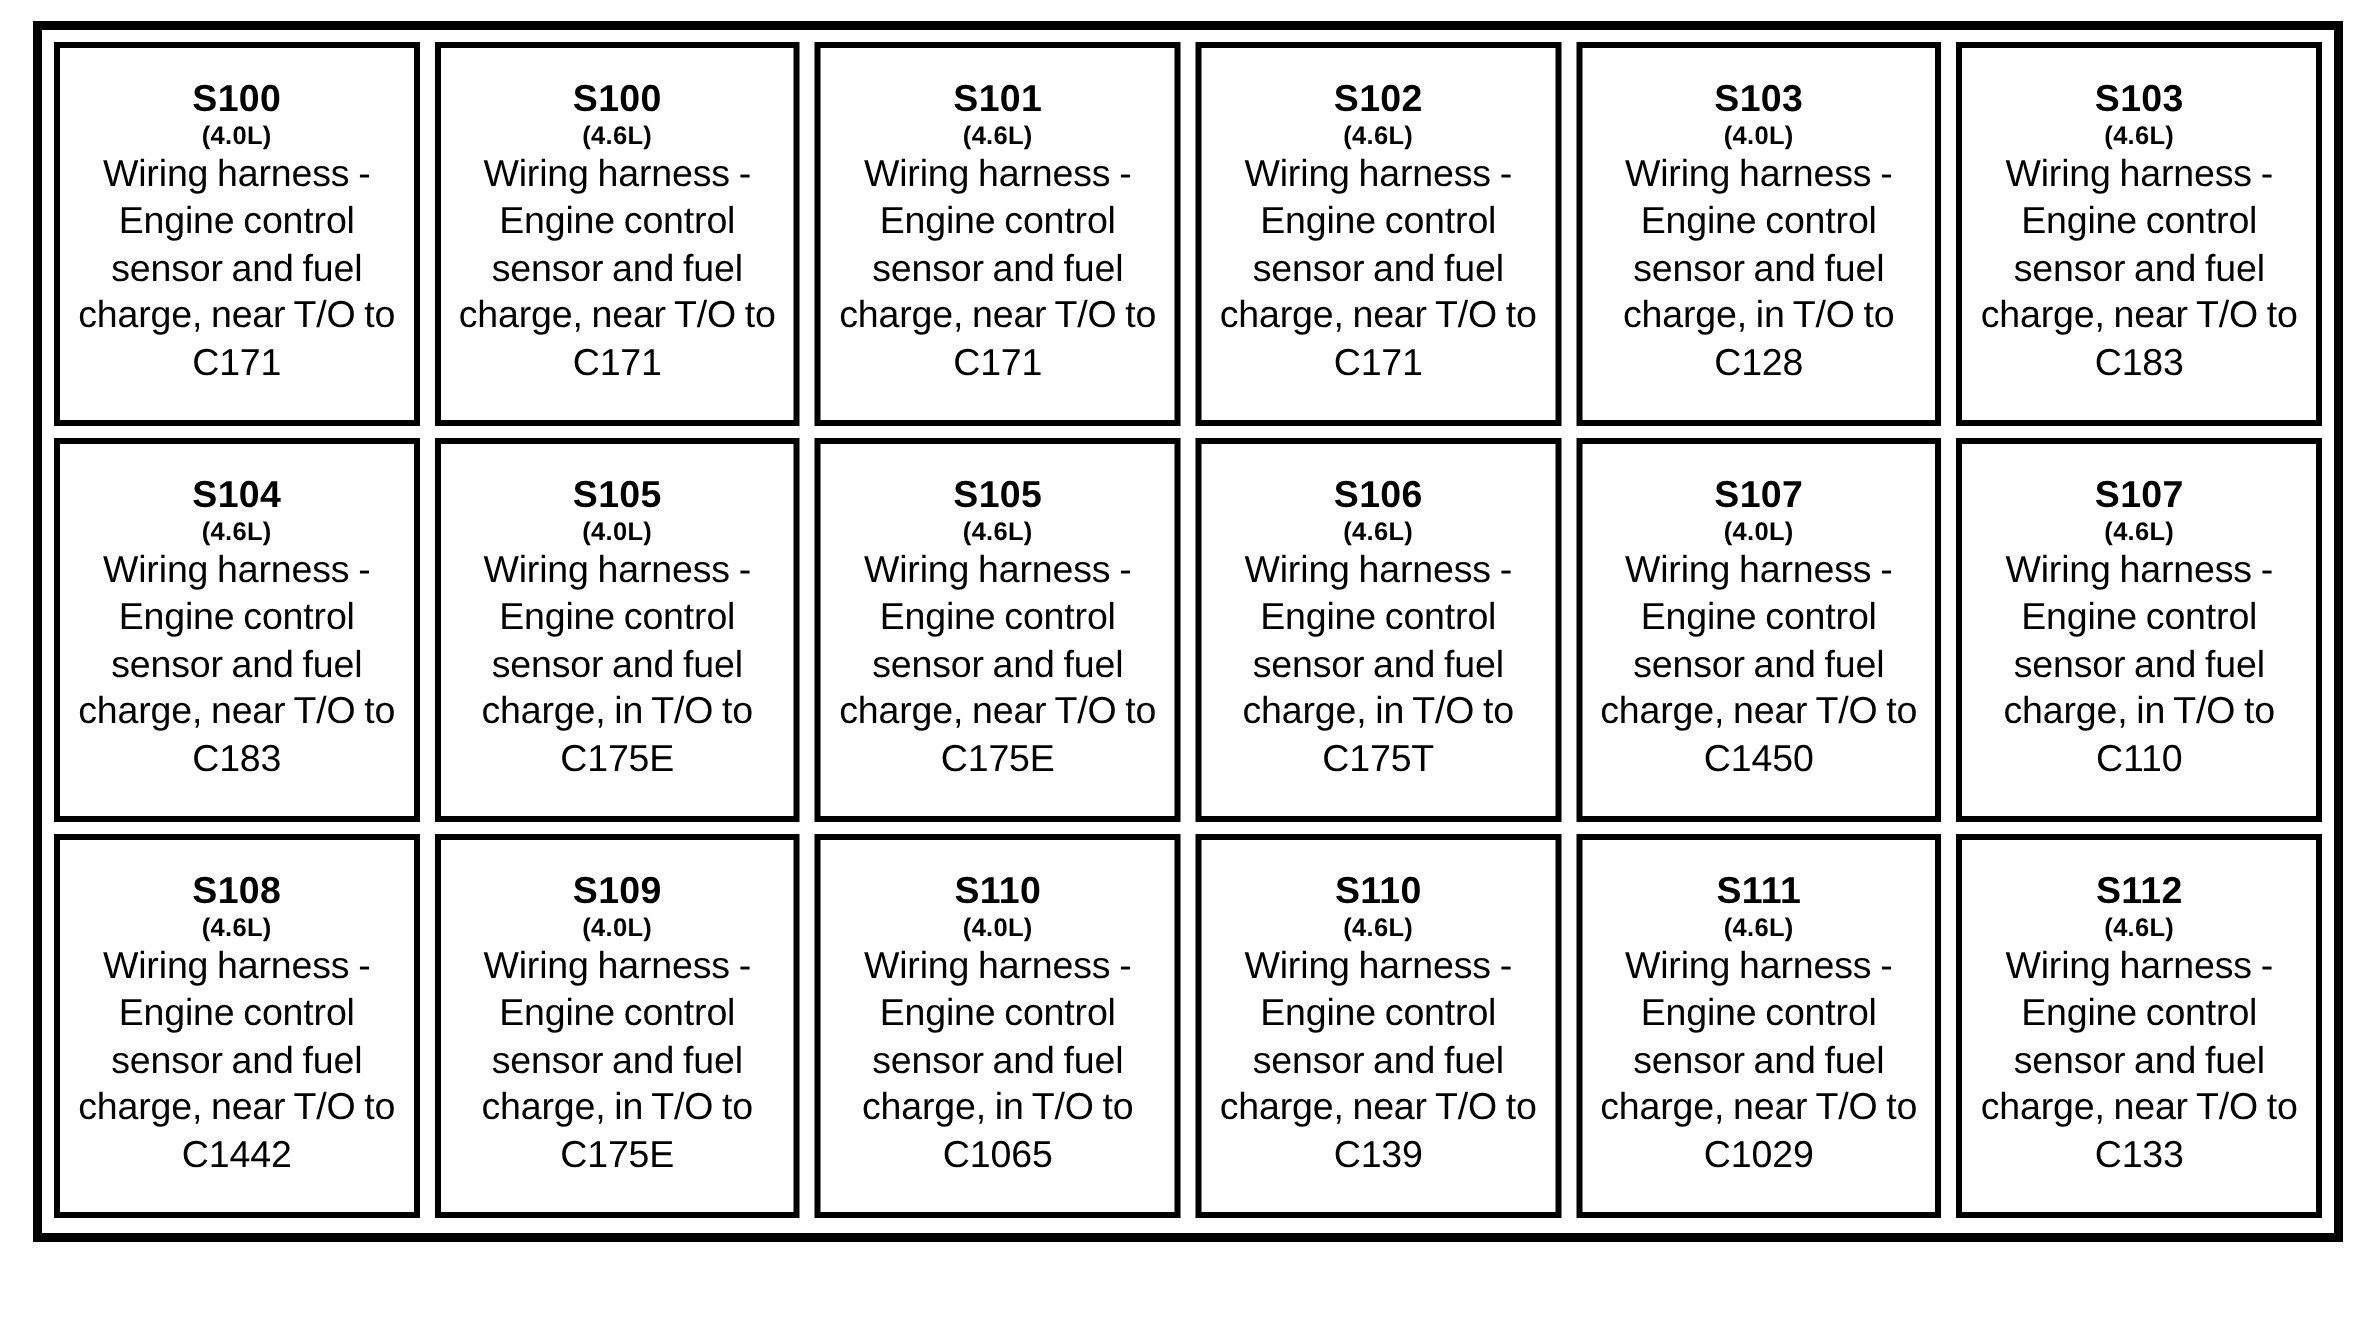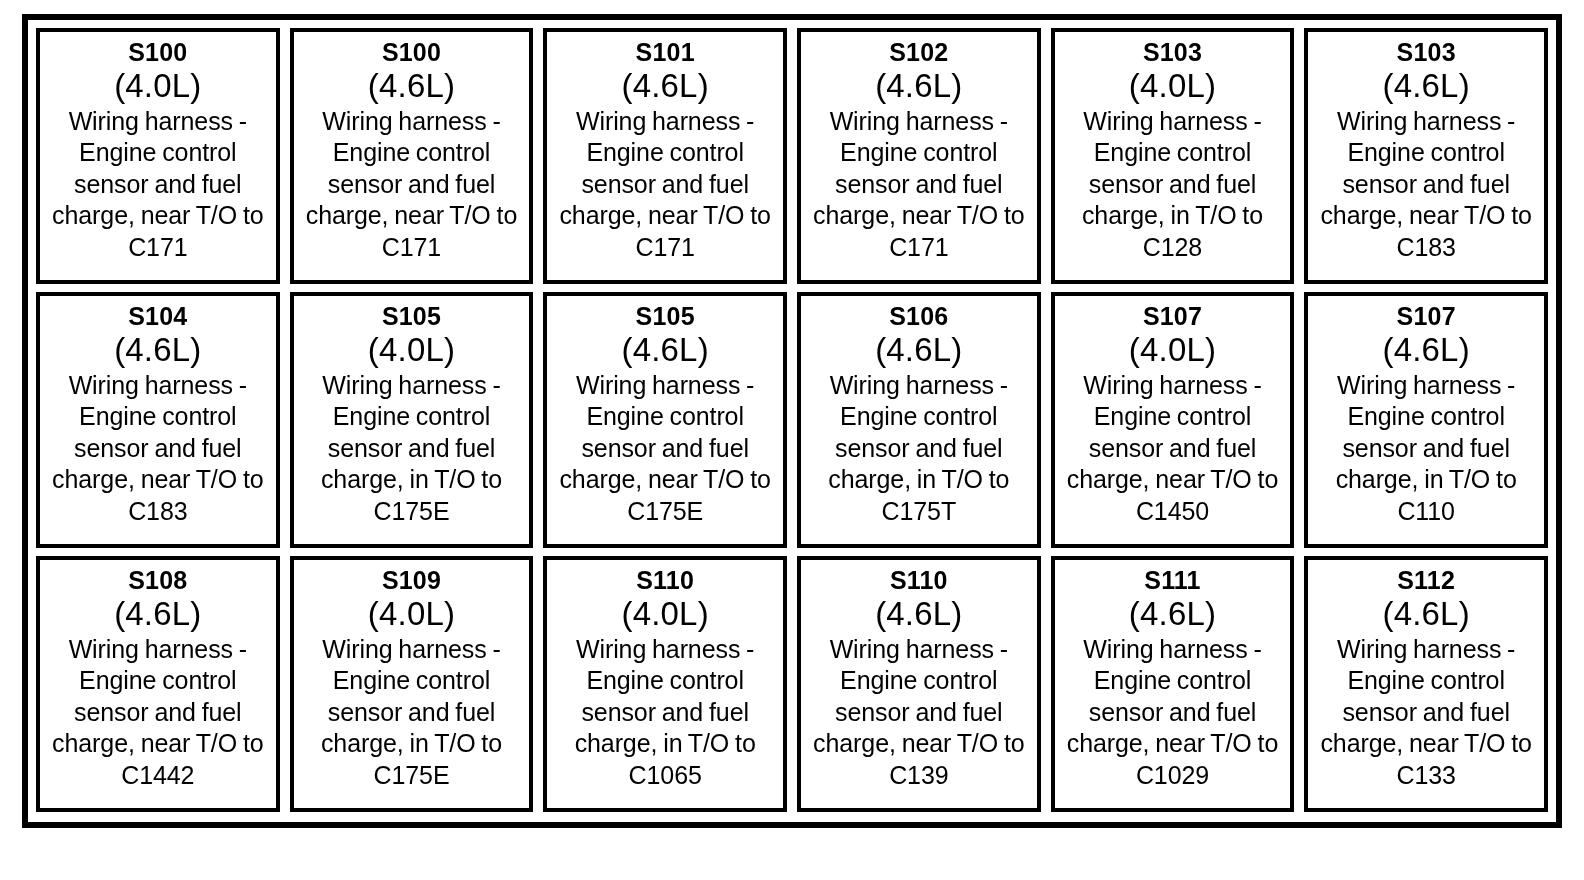--- a/index.html
+++ b/index.html
@@ -39,31 +39,31 @@
   .cell {
     box-sizing: border-box;
     border: 4px solid #000000;
     background: #ffffff;
     min-height: 256px;
     padding: 6px 6px 8px 6px;
     text-align: center;
     display: flex;
     flex-direction: column;
     align-items: center;
-    justify-content: flex-start;
+    justify-content: center;
   }
   .cell .code {
     font-size: 25px;
     font-weight: bold;
     line-height: 1.17;
     letter-spacing: 0.2px;
   }
   .cell .engine {
-    font-size: 33px;
-    font-weight: normal;
+    font-size: 17px;
+    font-weight: bold;
     line-height: 1.17;
     letter-spacing: 0.2px;
   }
   .cell .desc {
     font-size: 25px;
     font-weight: normal;
     line-height: 1.26;
     letter-spacing: -0.1px;
     margin-top: 0px;
     word-spacing: -1px;

